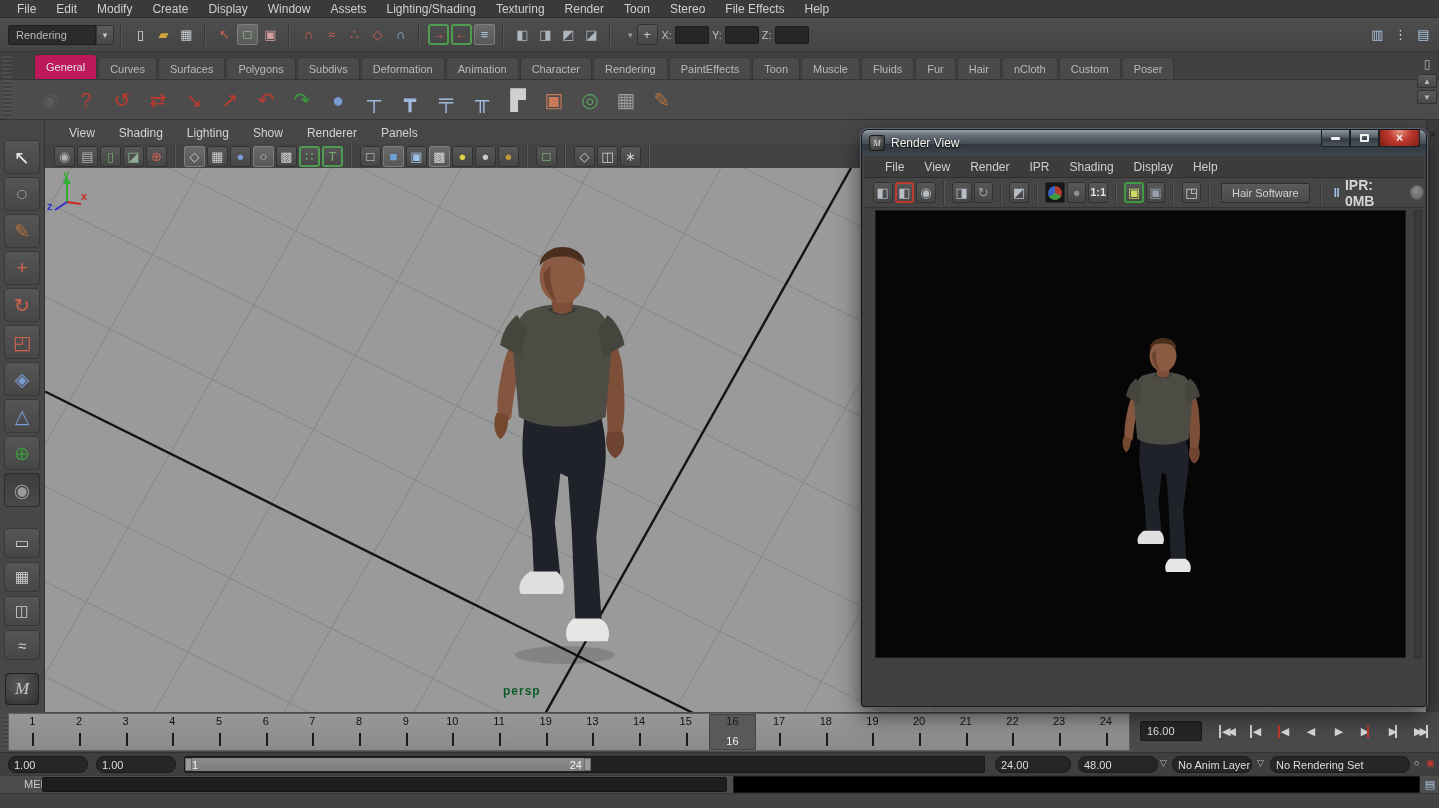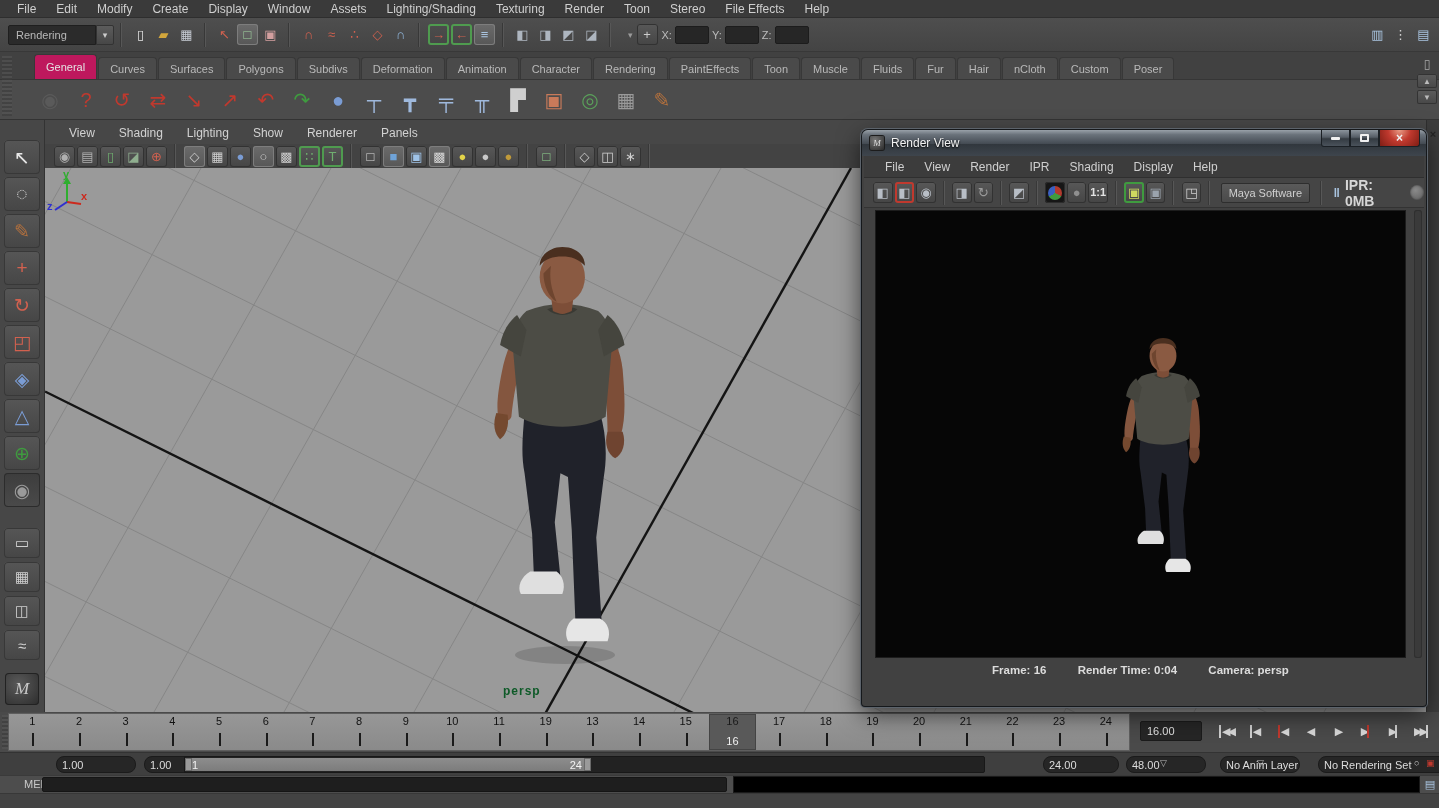--- a/index.html
+++ b/index.html
@@ -120,21 +120,21 @@
      border:1px solid #1b1b1b;border-radius:2px;color:#e0e0e0;display:flex;align-items:center;padding-left:6px;}
   #ts-playback{position:absolute;left:1212px;top:718px;display:flex;gap:1px;}
   .pb-btn{width:27px;height:26px;display:flex;align-items:center;justify-content:center;color:#d8d8d8;
      font-size:11px;border-radius:3px;}
   .pb-btn .g{letter-spacing:-3px;}
   .pb-bar{width:2px;height:13px;background:#d0d0d0;margin:0 1px;}
   .pb-bar.key{background:#c0392e;}
   
   #rangeslider{left:0;top:752px;width:1439px;height:23px;background:#3f3f3f;border-top:1px solid #333;}
   .rs-field{position:absolute;top:3px;height:17px;background:#262626;border:1px solid #1b1b1b;border-radius:8px;
-     color:#ddd;display:flex;align-items:center;padding-left:5px;font-size:11px;margin-left:48px;}
+     color:#ddd;display:flex;align-items:center;padding-left:5px;font-size:11px;}
   #rs-track{position:absolute;left:184px;top:3px;width:801px;height:17px;background:#222;border:1px solid #181818;
      border-radius:2px;}
   #rs-bar{position:absolute;left:3px;top:1px;width:398px;height:13px;background:linear-gradient(#8d8d8d,#7c7c7c);
      border-radius:1px;display:flex;align-items:center;justify-content:space-between;padding:0 4px;color:#f2f2f2;}
   .rs-handle{position:absolute;top:1px;width:7px;height:13px;background:#9a9a9a;box-shadow:inset 0 0 0 1px #6a6a6a;}
   .rs-arrow{position:absolute;top:5px;color:#b9b9b9;font-size:9px;}
   
   #commandline{left:0;top:775px;width:1439px;height:18px;background:#4d4d4d;border-top:1px solid #3a3a3a;}
   #cl-label{position:absolute;left:24px;top:2px;color:#c9c9c9;font-size:11px;}
   #cl-input{position:absolute;left:42px;top:1px;width:685px;height:15px;background:#1e1e1e;border:1px solid #151515;
@@ -441,38 +441,33 @@
       <div class="sl-sep"></div>
       <span class="ic boxed rgb"></span>
       <span class="ic boxed" style="color: rgb(143, 143, 143);">●</span>
       <span class="ic boxed txt">1:1</span>
       <div class="sl-sep"></div>
       <span class="ic boxed" style="color: rgb(207, 216, 96); box-shadow: rgb(63, 155, 63) 0px 0px 0px 2px inset;">▣</span>
       <span class="ic boxed" style="color: rgb(154, 163, 173);">▣</span>
       <div class="sl-sep"></div>
       <span class="ic boxed" style="color: rgb(207, 207, 207);">◳</span>
       <div class="sl-sep"></div>
-      <div class="renderer-box">Maya Software</div>
+      <div class="renderer-box">Hair Software</div>
       <div class="sl-sep"></div>
       <span id="rv-pause">‖</span>
       <span id="rv-iprmem">IPR: 0MB</span>
       <span id="rv-progress"></span>
     </div>
   <div id="rv-canvas">
     <svg width="531" height="448" viewBox="0 0 531 448">
       <use href="#sym-character" width="100" height="220" transform="translate(232,128) scale(1.12)"></use>
     </svg>
   </div>
   <div id="rv-scroll"></div>
   <div id="rv-status">
-    <div>
-      <span>Frame: 16</span>
-      <span>Render Time: 0:04</span>
-      <span>Camera: persp</span>
-    </div>
   </div>
 </div>
 
 <div id="timeslider" class="abs"></div>
 <div class="grip" style="left:2px;top:715px;height:34px"></div>
 <div id="ts-ruler" class="abs">
     <div class="ts-cell">
       <div class="ts-num">1</div>
       <div class="ts-tick"></div>
     </div>

